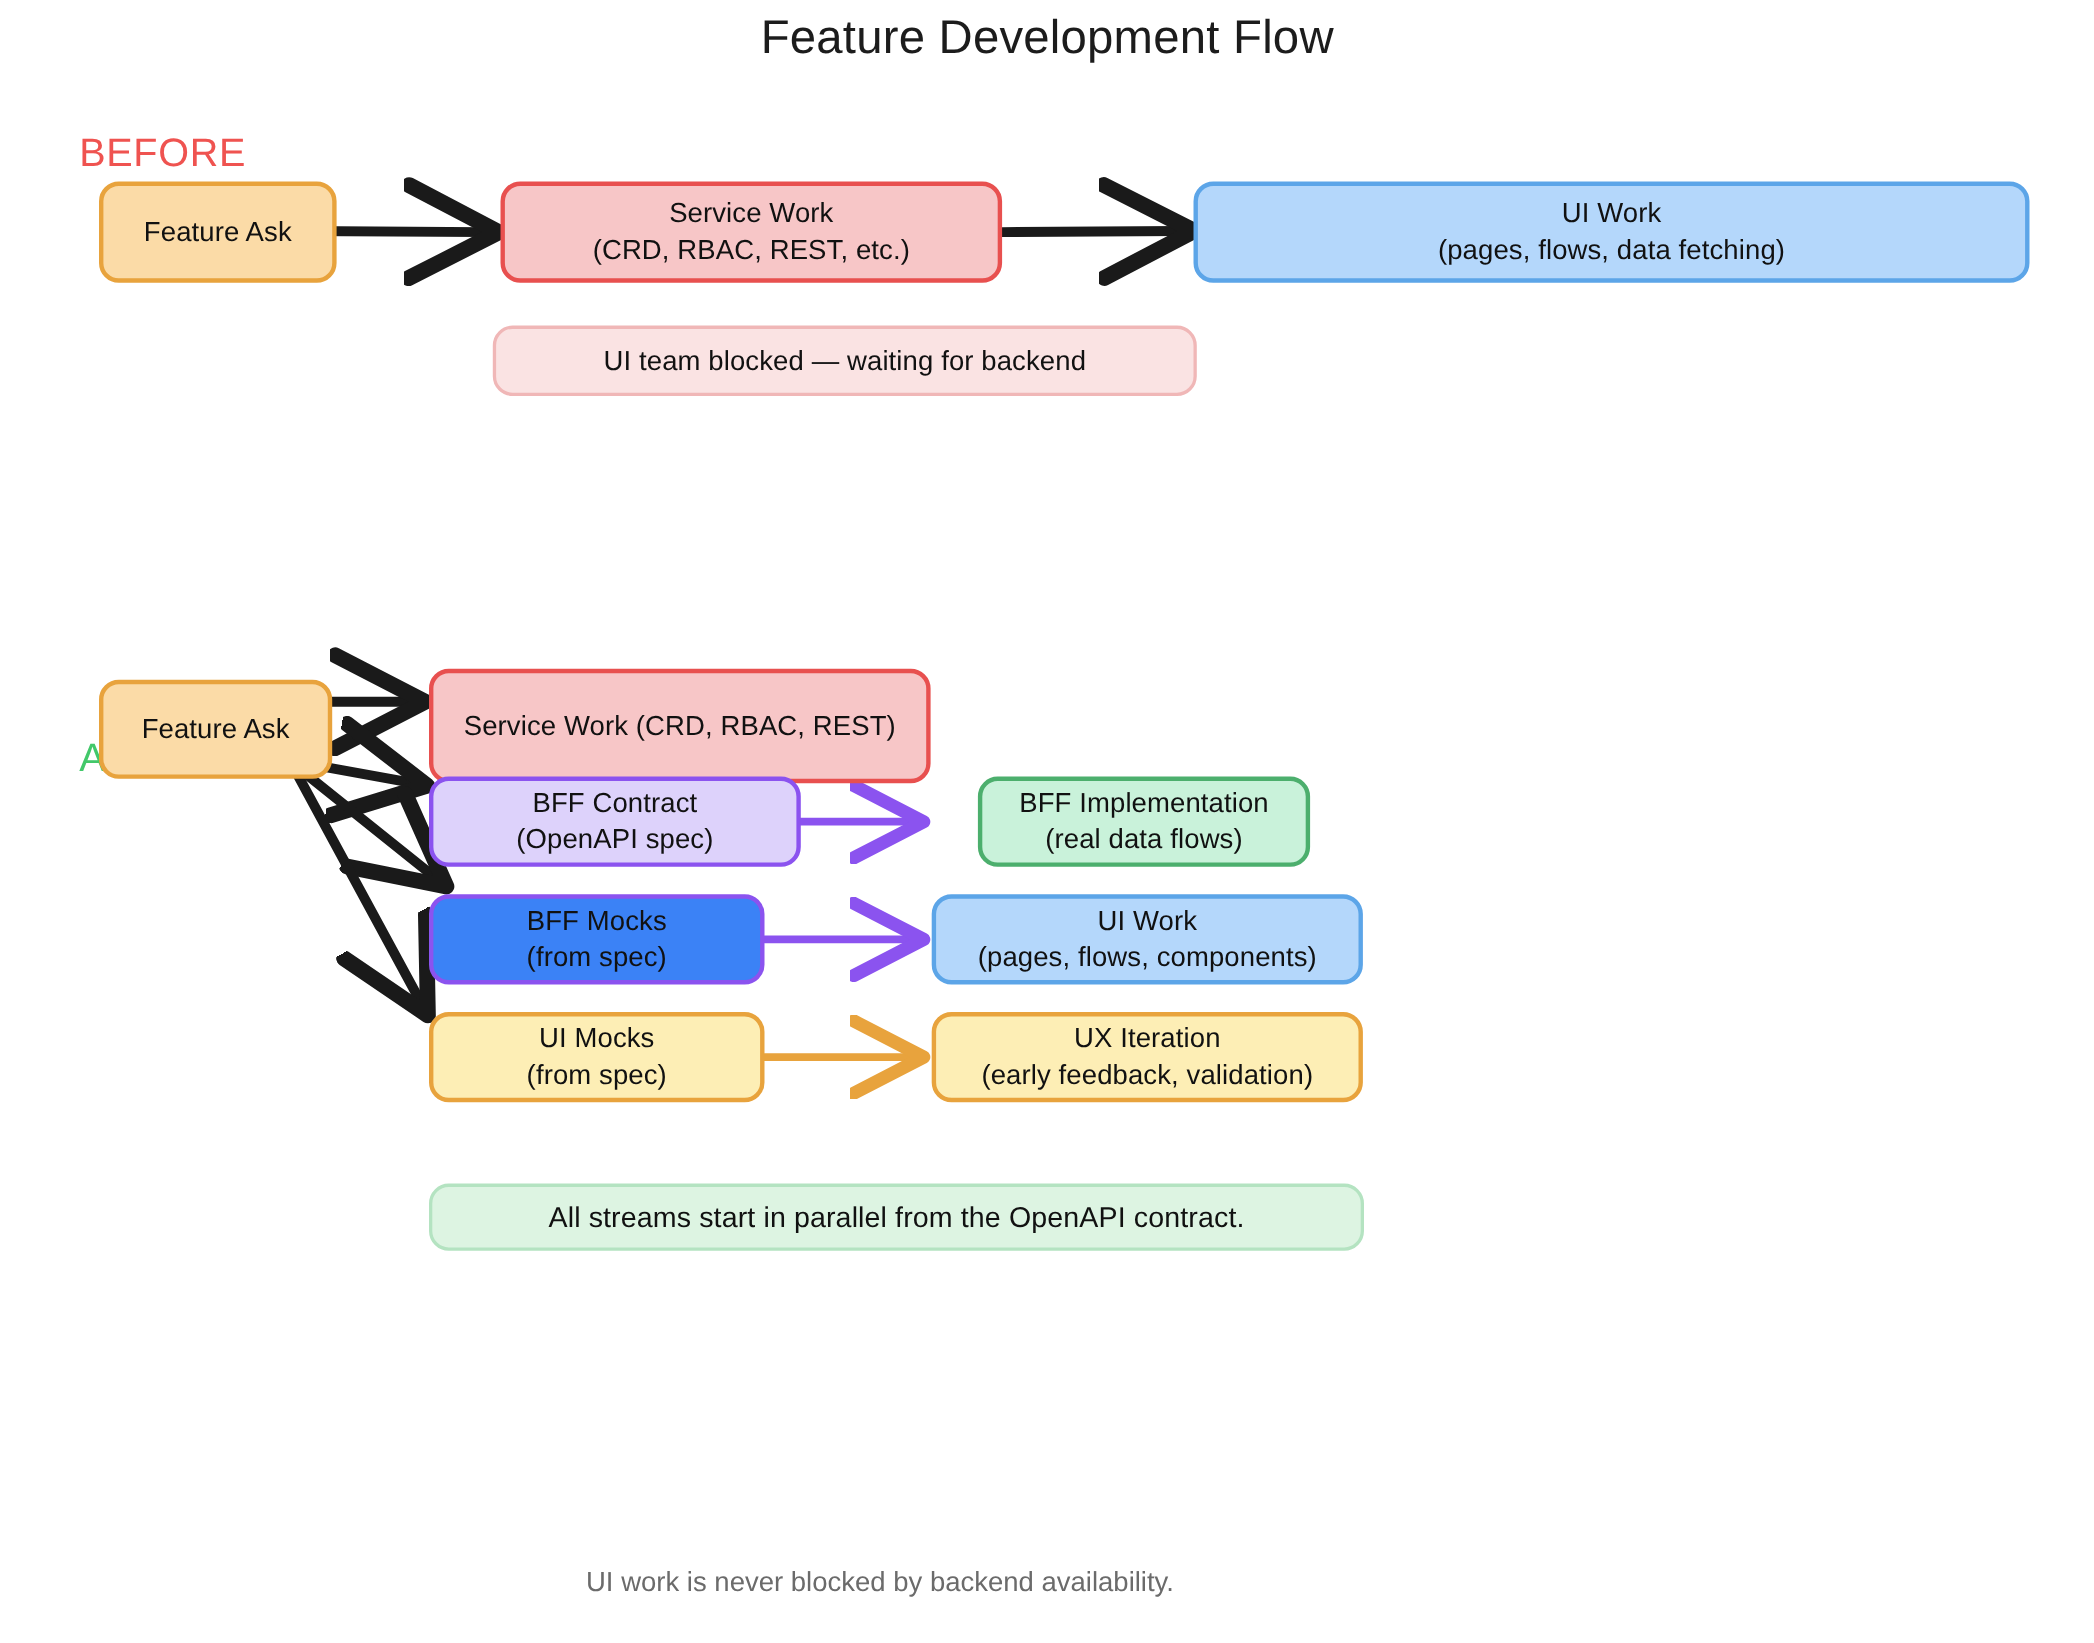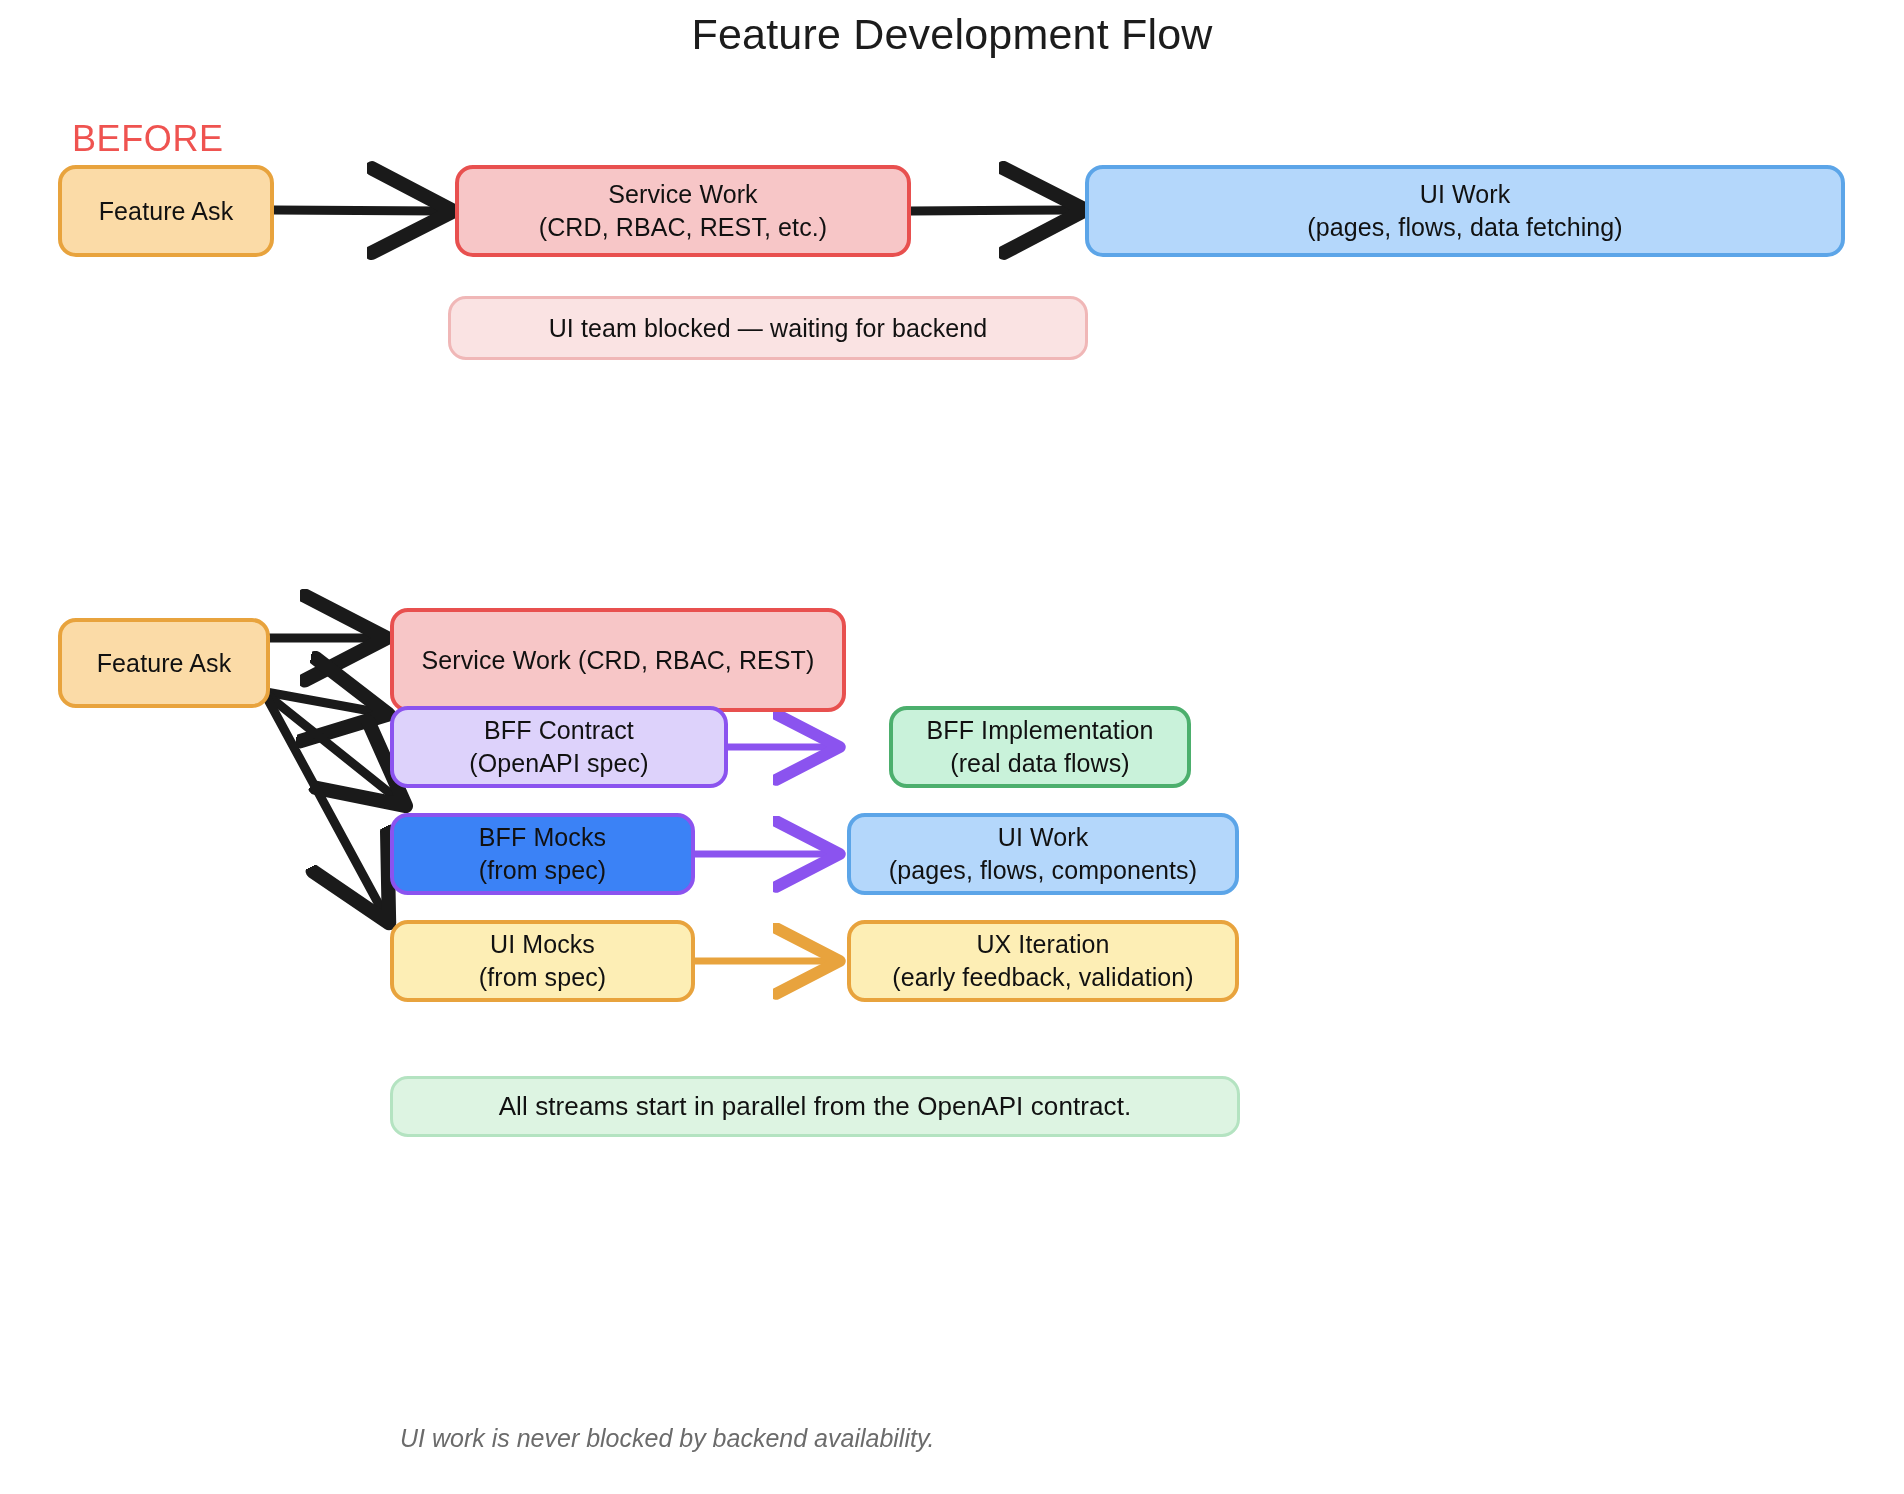--- a/index.html
+++ b/index.html
@@ -41,21 +41,21 @@
     border-style: solid;
     line-height: 1.32;
     letter-spacing: 0.1px;
   }
   .node .ln {
     display: block;
     white-space: nowrap;
   }
 
   
-  .n-orange   { background: #fbdba7; border-color: #e8a33d; border-width: 4px; color: #111; }
+  .n-orange   { background: #fbdba7; border-color: #e8a33d; border-width: 4px; color: #111; margin-left: 32px; }
   .n-red      { background: #f7c6c7; border-color: #e8504f; border-width: 4px; color: #111; }
   .n-blue     { background: #b4d7fb; border-color: #5ca5e8; border-width: 4px; color: #111; }
   .n-purple-l { background: #ddd2fb; border-color: #8b53ef; border-width: 4px; color: #111; }
   .n-purple-d { background: #3b82f6; border-color: #8b53ef; border-width: 4px; color: #111; }
   .n-green    { background: #c9f2da; border-color: #4caf6d; border-width: 4px; color: #111; }
   .n-yellow   { background: #fdeeb5; border-color: #e8a33d; border-width: 4px; color: #111; }
   .n-note-red { background: #fae3e3; border-color: #f0b7b7; border-width: 3px; color: #111; }
   .n-note-grn { background: #ddf4e2; border-color: #b4e3c1; border-width: 3px; color: #111; }
 
   
@@ -80,21 +80,21 @@
   .label-after  { color: #42c86a; left: 72px; top: 668px; }
 
   .caption {
     position: absolute;
     text-align: center;
     font-size: 25px;
     color: #6b6b6b;
     line-height: 1.45;
   }
   .caption-before { left: 500px; top: 487px; width: 700px; }
-  .caption-after  { left: 400px; top: 1420px; width: 800px; text-align: left; font-style: italic; }
+  .caption-after  { left: 400px; top: 1420px; width: 800px; text-align: center; }
 </style>
 </head>
 <body>
 
 <div id="canvas">
 
   <div class="title">Feature Development Flow</div>
 
   <div class="section-label label-before">BEFORE</div>
   <div class="section-label label-after">AFTER</div>

